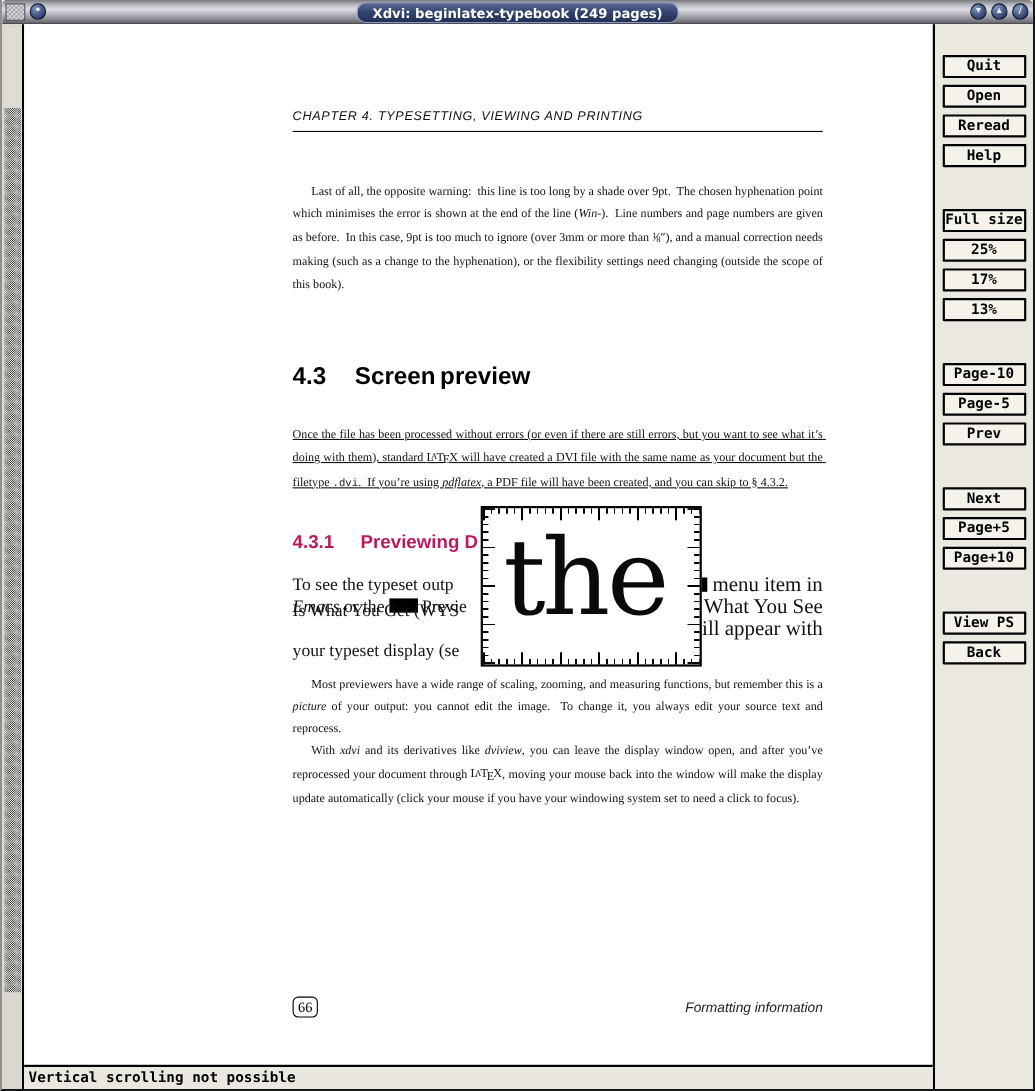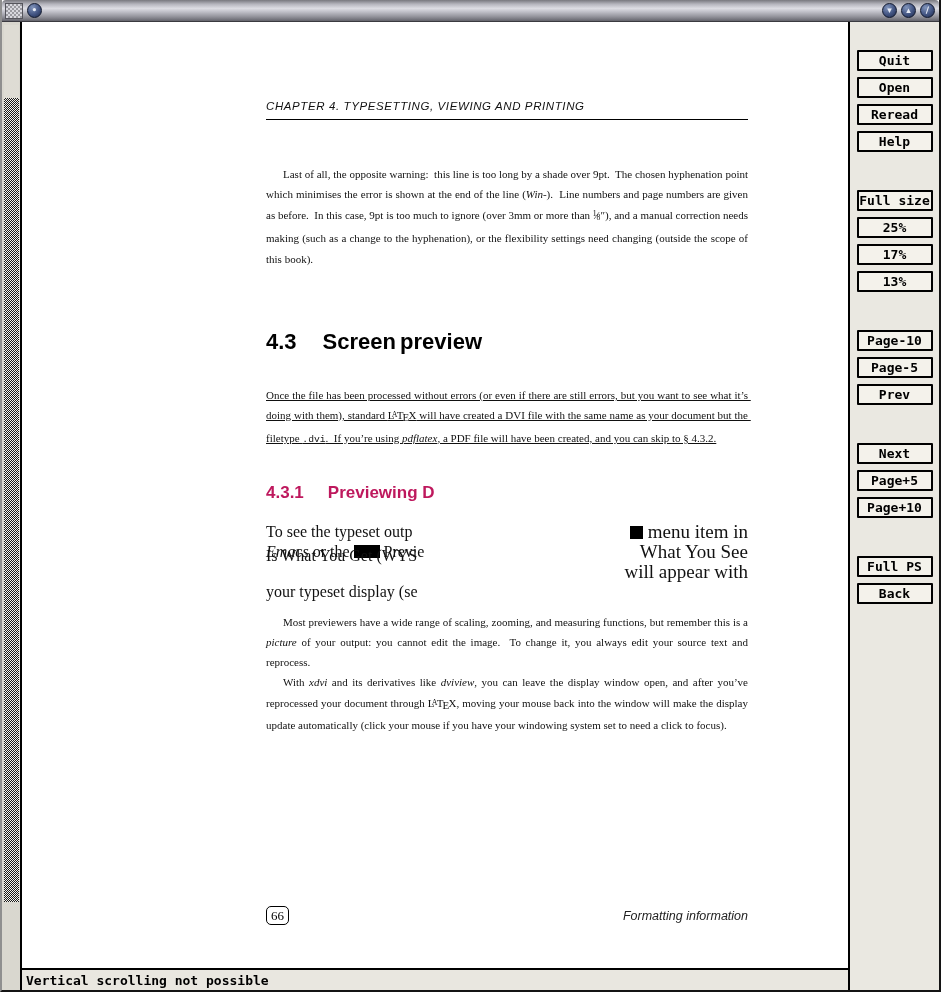--- a/index.html
+++ b/index.html
@@ -115,20 +115,23 @@
   .run-foot{font:italic 12.5px "Liberation Sans",sans-serif;color:#222;}
 </style>
 </head>
 <body>
 
 <div class="window">
 
   <div class="titlebar">
     <div class="app-icon"></div>
     <div class="ball">•</div>
+    <div class="title-capsule">
+      <span>Xdvi:  beginlatex-typebook   (249 pages)</span>
+    </div>
     <div class="win-controls">
       <div class="ball">▾</div>
       <div class="ball">▴</div>
       <div class="ball">∕</div>
     </div>
   </div>
 
   <div class="main">
 
     <div class="vscroll">
@@ -156,20 +159,27 @@
           </h3>
           <div class="cov-line" style="top:70px"><span class="seg-normal">To see the typeset outp</span></div>
           <div class="cov-line" style="top:90px"><span class="seg-italic">Emacs</span><span class="seg-normal"> or the </span><span class="seg-boxwide"></span><span class="seg-normal"> Previe</span></div>
           <div class="cov-line" style="top:94px"><span class="seg-normal">Is What You Get (WYS</span></div>
           <div class="cov-line" style="top:130px"><span class="seg-normal">your typeset display (se</span></div>
 
           <div class="cov-right" style="top:70px"><span class="seg-box"></span><span class="seg-normal"> menu item in</span></div>
           <div class="cov-right" style="top:90px"><span class="seg-normal">What You See</span></div>
           <div class="cov-right" style="top:110px"><span class="seg-normal">will appear with</span></div>
 
+          <div class="magnifier">
+            <div class="tk tk-top"></div>
+            <div class="tk tk-bottom"></div>
+            <div class="tk tk-left"></div>
+            <div class="tk tk-right"></div>
+            <div class="mag-text">the</div>
+          </div>
         </div>
 
         <p class="body indent para3"><span class="seg-normal">Most previewers have a wide range of scaling, zooming, and measuring functions, but remember this is a </span><span class="seg-italic">picture</span><span class="seg-normal"> of your output: you cannot edit the image.  To change it, you always edit your source text and reprocess.</span></p>
 
         <p class="body indent"><span class="seg-normal">With </span><span class="seg-italic">xdvi</span><span class="seg-normal"> and its derivatives like </span><span class="seg-italic">dviview</span><span class="seg-normal">, you can leave the display window open, and after you’ve reprocessed your document through </span><span class="seg-latex">L<span class="lx-a">A</span>T<span class="lx-e">E</span>X</span><span class="seg-normal">, moving your mouse back into the window will make the display update automatically (click your mouse if you have your windowing system set to need a click to focus).</span></p>
       </div>
 
       <div class="page-footer">
         <span class="pageno">66</span>
         <span class="run-foot">Formatting information</span>
@@ -197,19 +207,19 @@
           <button class="xbtn">Page-10</button>
           <button class="xbtn">Page-5</button>
           <button class="xbtn">Prev</button>
         </div>
       <div class="btn-group">
           <button class="xbtn">Next</button>
           <button class="xbtn">Page+5</button>
           <button class="xbtn">Page+10</button>
         </div>
       <div class="btn-group">
-          <button class="xbtn">Full PS</button>
+          <button class="xbtn">View PS</button>
           <button class="xbtn">Back</button>
         </div>
     </div>
 
   </div>
 </div>
 
 </body></html>

